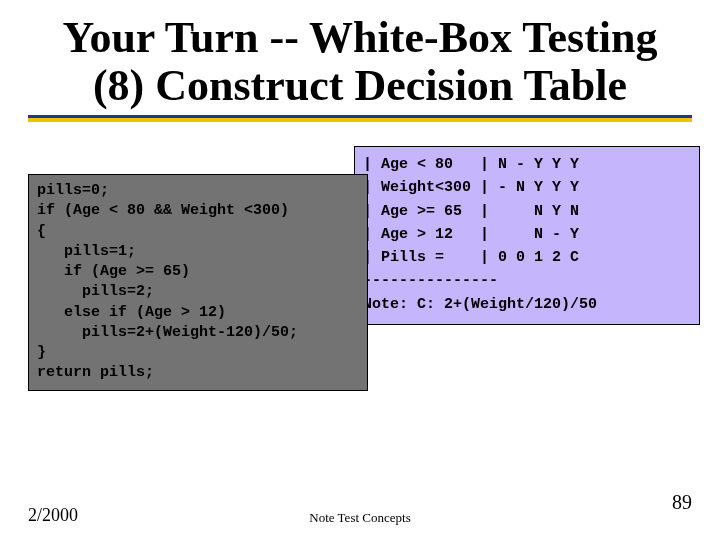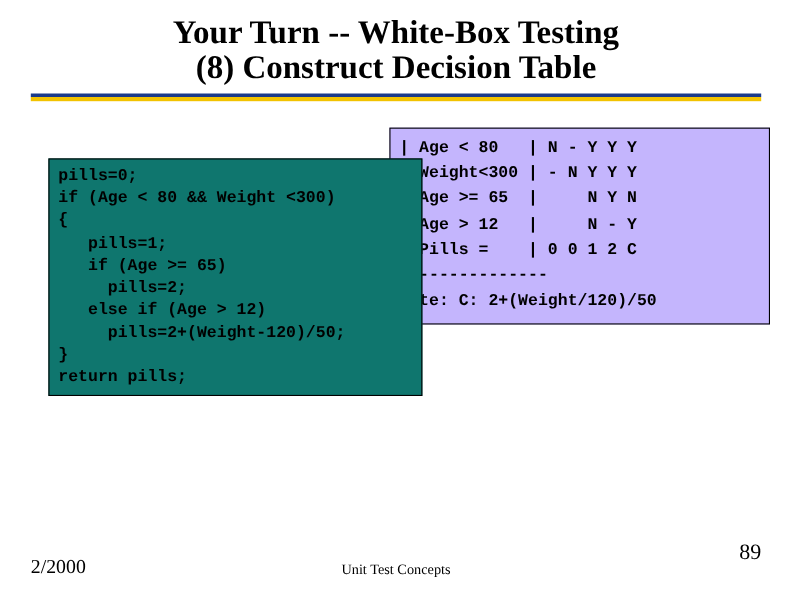--- a/index.html
+++ b/index.html
@@ -13,21 +13,21 @@
     position: relative;
     overflow: hidden;
   }
   .slide {
     width: 720px;
     height: 540px;
     position: relative;
     padding: 12px 28px 28px 28px;
   }
   .title {
-    font-size: 30px;
+    font-size: 44px;
     text-align: center;
     line-height: 1.08;
     margin: 2px 0 6px 0;
     color: #000;
   }
   .rule {
     height: 7px;
     width: 100%;
     background: linear-gradient(to bottom,
       #1a3a8a 0, #1a3a8a 3px,
@@ -35,31 +35,31 @@
     margin-bottom: 24px;
   }
   .content {
     position: relative;
     width: 100%;
     height: 320px;
   }
   .codebox {
     position: absolute;
     top: 28px;
-    left: 16px;
+    left: 0;
     width: 340px;
     border: 1.5px solid #000;
     padding: 6px 8px;
     font-family: "Courier New", Courier, monospace;
     font-size: 15px;
     font-weight: bold;
     line-height: 1.35;
     white-space: pre;
     color: #000;
-    background: #0f766e;
+    background: #737373;
     z-index: 2;
   }
   .tablebox {
     position: absolute;
     top: 0;
     left: 326px;
     width: 346px;
     border: 1.5px solid #000;
     padding: 6px 8px 8px 8px;
     font-family: "Courier New", Courier, monospace;
@@ -116,15 +116,15 @@
     <div class="tablebox">| Age &lt; 80   | N - Y Y Y
 | Weight&lt;300 | - N Y Y Y
 | Age &gt;= 65  |     N Y N
 | Age &gt; 12   |     N - Y
 | Pills =    | 0 0 1 2 C
 ---------------
 Note: C: 2+(Weight/120)/50</div>
   </div>
 
   <div class="footer-date">2/2000</div>
-  <div class="footer-center">Unit Test Concepts</div>
+  <div class="footer-center">Note Test Concepts</div>
   <div class="footer-page">89</div>
 </div>
 
 </body></html>

